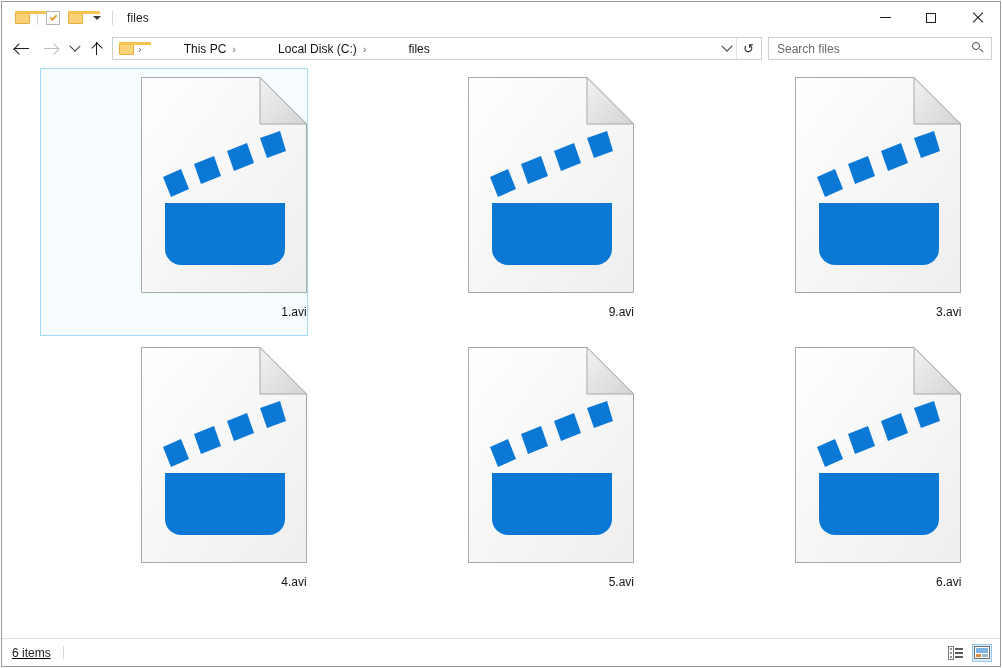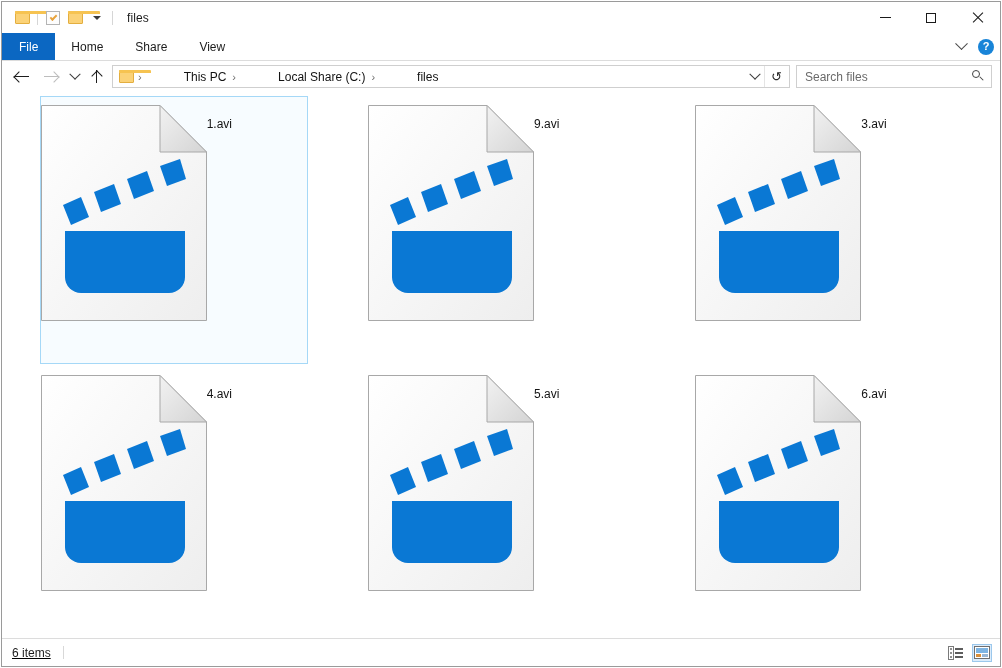--- a/index.html
+++ b/index.html
@@ -322,21 +322,21 @@
     border-left: 1px solid #e4e4e4;
   }
   .refresh-ico {
     font-size: 13px;
     color: #2b2b2b;
     line-height: 1;
     transform: scaleX(-1);
   }
 
   .searchbox {
-    width: 196px;
+    width: 224px;
     height: 23px;
     border: 1px solid #cfcfcf;
     background: #ffffff;
     display: flex;
     align-items: center;
     padding: 0 6px 0 8px;
     margin-left: 6px;
     box-sizing: border-box;
   }
   .search-ph {
@@ -375,22 +375,22 @@
     padding: 4px 0 0 0;
   }
   .grid {
     display: grid;
     grid-template-columns: repeat(3, 1fr);
     grid-template-rows: repeat(2, 270px);
     padding: 0 8px;
   }
   .tile {
     display: flex;
-    flex-direction: row;
-    align-items: flex-start;
+    flex-direction: column;
+    align-items: flex-end;
     justify-content: flex-start;
     width: 268px;
     margin: 0 auto;
     padding-top: 8px;
     box-sizing: border-box;
     border: 1px solid transparent;
     height: 268px;
   }
   .tile.selected {
     background: #f7fcff;
@@ -489,30 +489,20 @@
         </div>
       <div class="win-btn">
           <span class="ico-max"></span>
         </div>
       <div class="win-btn">
           <span class="ico-close"></span>
         </div>
     </div>
   </div>
 
-  <div class="ribbon">
-    <div class="tab file">File</div>
-    <div class="tab">Home</div>
-    <div class="tab">Share</div>
-    <div class="tab">View</div>
-    <div class="ribbon-right">
-      <span class="chev-down"></span>
-      <span class="help-ico">?</span>
-    </div>
-  </div>
 
   <div class="addrbar">
     <div class="nav-btn">
         <span class="arrow-l"></span>
       </div>
     <div class="nav-btn">
         <span class="arrow-r"></span>
       </div>
     <div class="nav-btn small">
         <span class="chev-sm"></span>
@@ -525,21 +515,21 @@
       <span class="crumb-folder">
         <span class="folder-ico">
             <span class="back"></span>
             <span class="tab"></span>
           </span>
       </span>
       <div class="crumbs">
         <span class="crumb-sep">›</span>
         <span class="crumb">This PC</span>
         <span class="crumb-sep">›</span>
-        <span class="crumb">Local Share (C:)</span>
+        <span class="crumb">Local Disk (C:)</span>
         <span class="crumb-sep">›</span>
         <span class="crumb">files</span>
       </div>
       <div class="tail">
         <div class="crumb-caret-btn">
             <span class="chev-sm"></span>
           </div>
         <div class="refresh-btn">
           <span class="refresh-ico">↻</span>
         </div>

